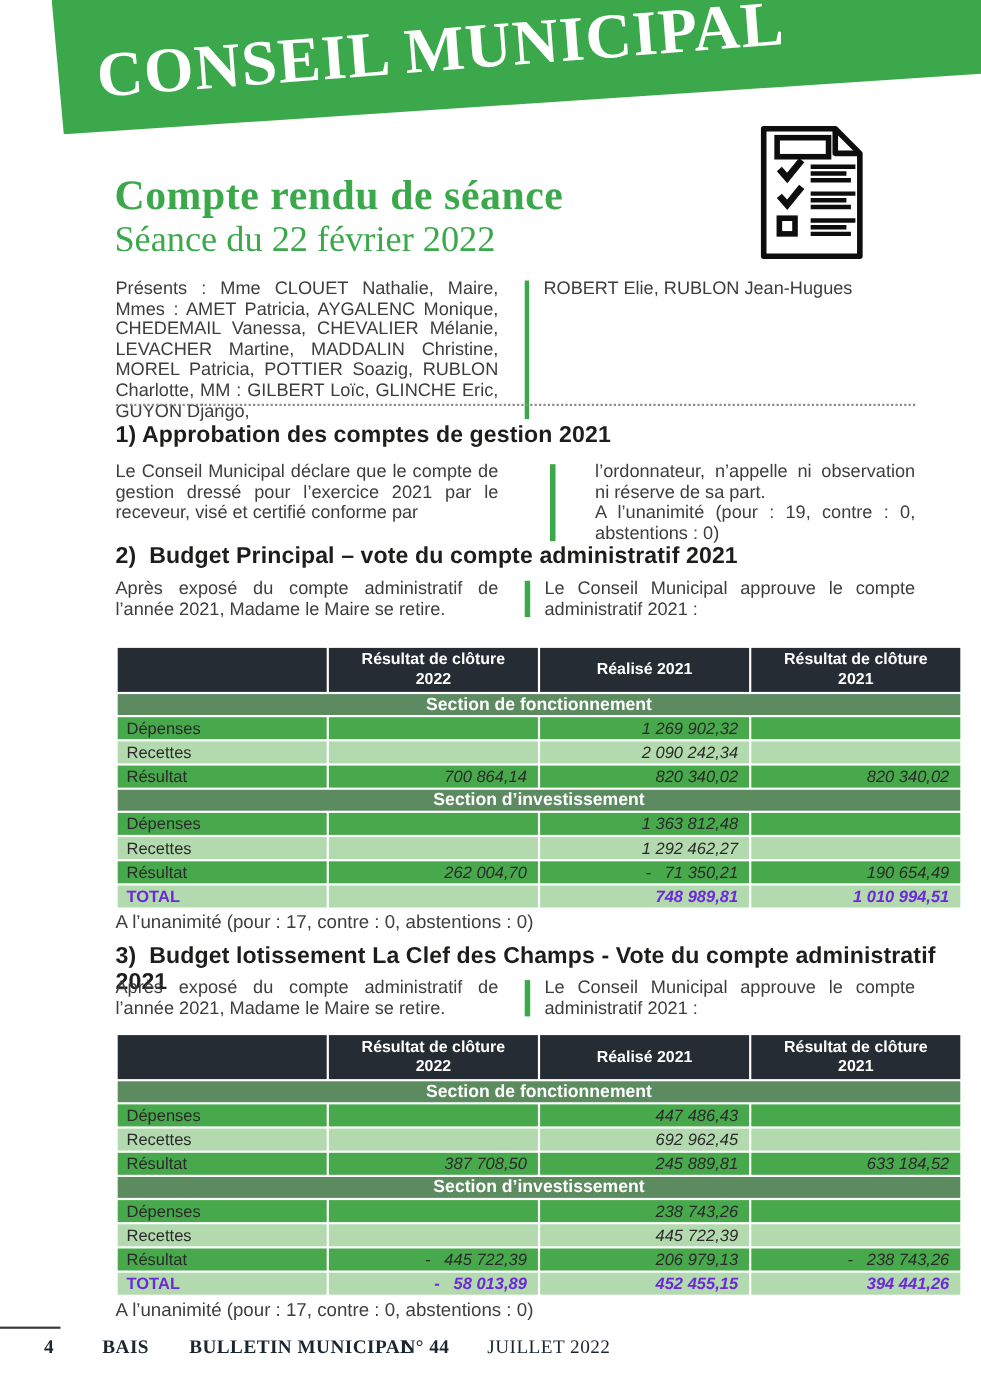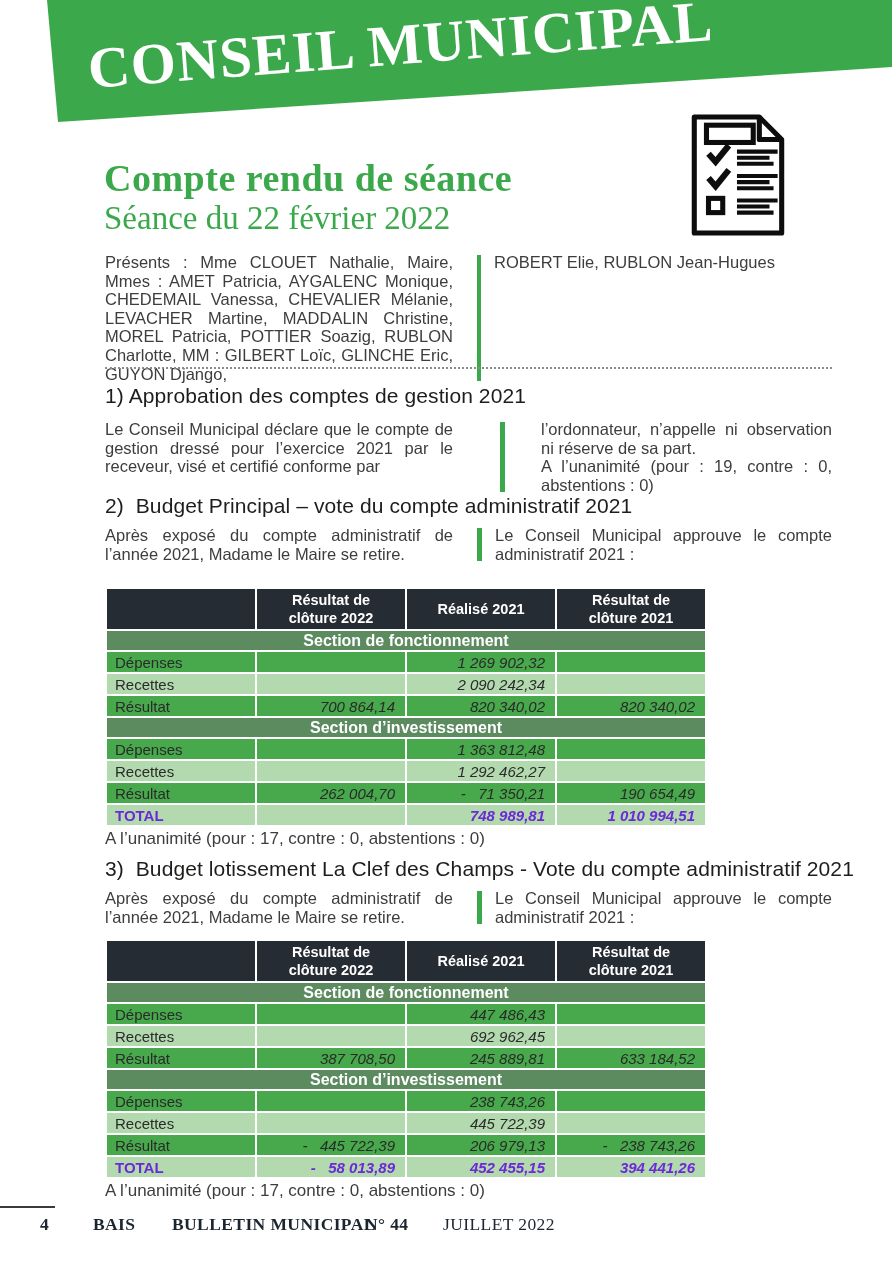--- a/index.html
+++ b/index.html
@@ -58,29 +58,29 @@
   .twocol .v-bar{flex:none;width:5px;background:var(--green);margin:2px 13px 2px 24px;}
   .twocol .col-right{flex:1;}
   .attendees{top:253px;}
   .attendees .v-bar{width:4px;}
   .dotted-sep{
     position:absolute;left:105px;top:366px;width:727px;height:3px;
     border-bottom:2px dotted #8B8B8B;
   }
   .section-heading{
     position:absolute;left:105px;
-    font-size:21px;font-weight:normal;color:var(--heading-text);
+    font-size:21px;font-weight:bold;color:var(--heading-text);
     white-space:pre-wrap;letter-spacing:.1px;
   }
   .h1{top:384px;}  .b1{top:420px;gap:23px;}
   .h2{top:494px;}  .b2{top:526px;}
   .h3{top:857px;}  .b3{top:889px;}
   
   .budget-table{
-    position:absolute;left:107px;width:598px;
+    position:absolute;left:107px;width:766px;
     display:grid;grid-template-columns:repeat(4,1fr);gap:2px;
     background:#fff;
   }
   .t1{top:589px;}
   .t2{top:941px;}
   .budget-table .th{
     background:var(--dark-header);color:#fff;font-weight:bold;
     font-size:14.5px;line-height:1.25;height:40px;
     display:flex;align-items:center;justify-content:center;text-align:center;
     padding:0 14px;

